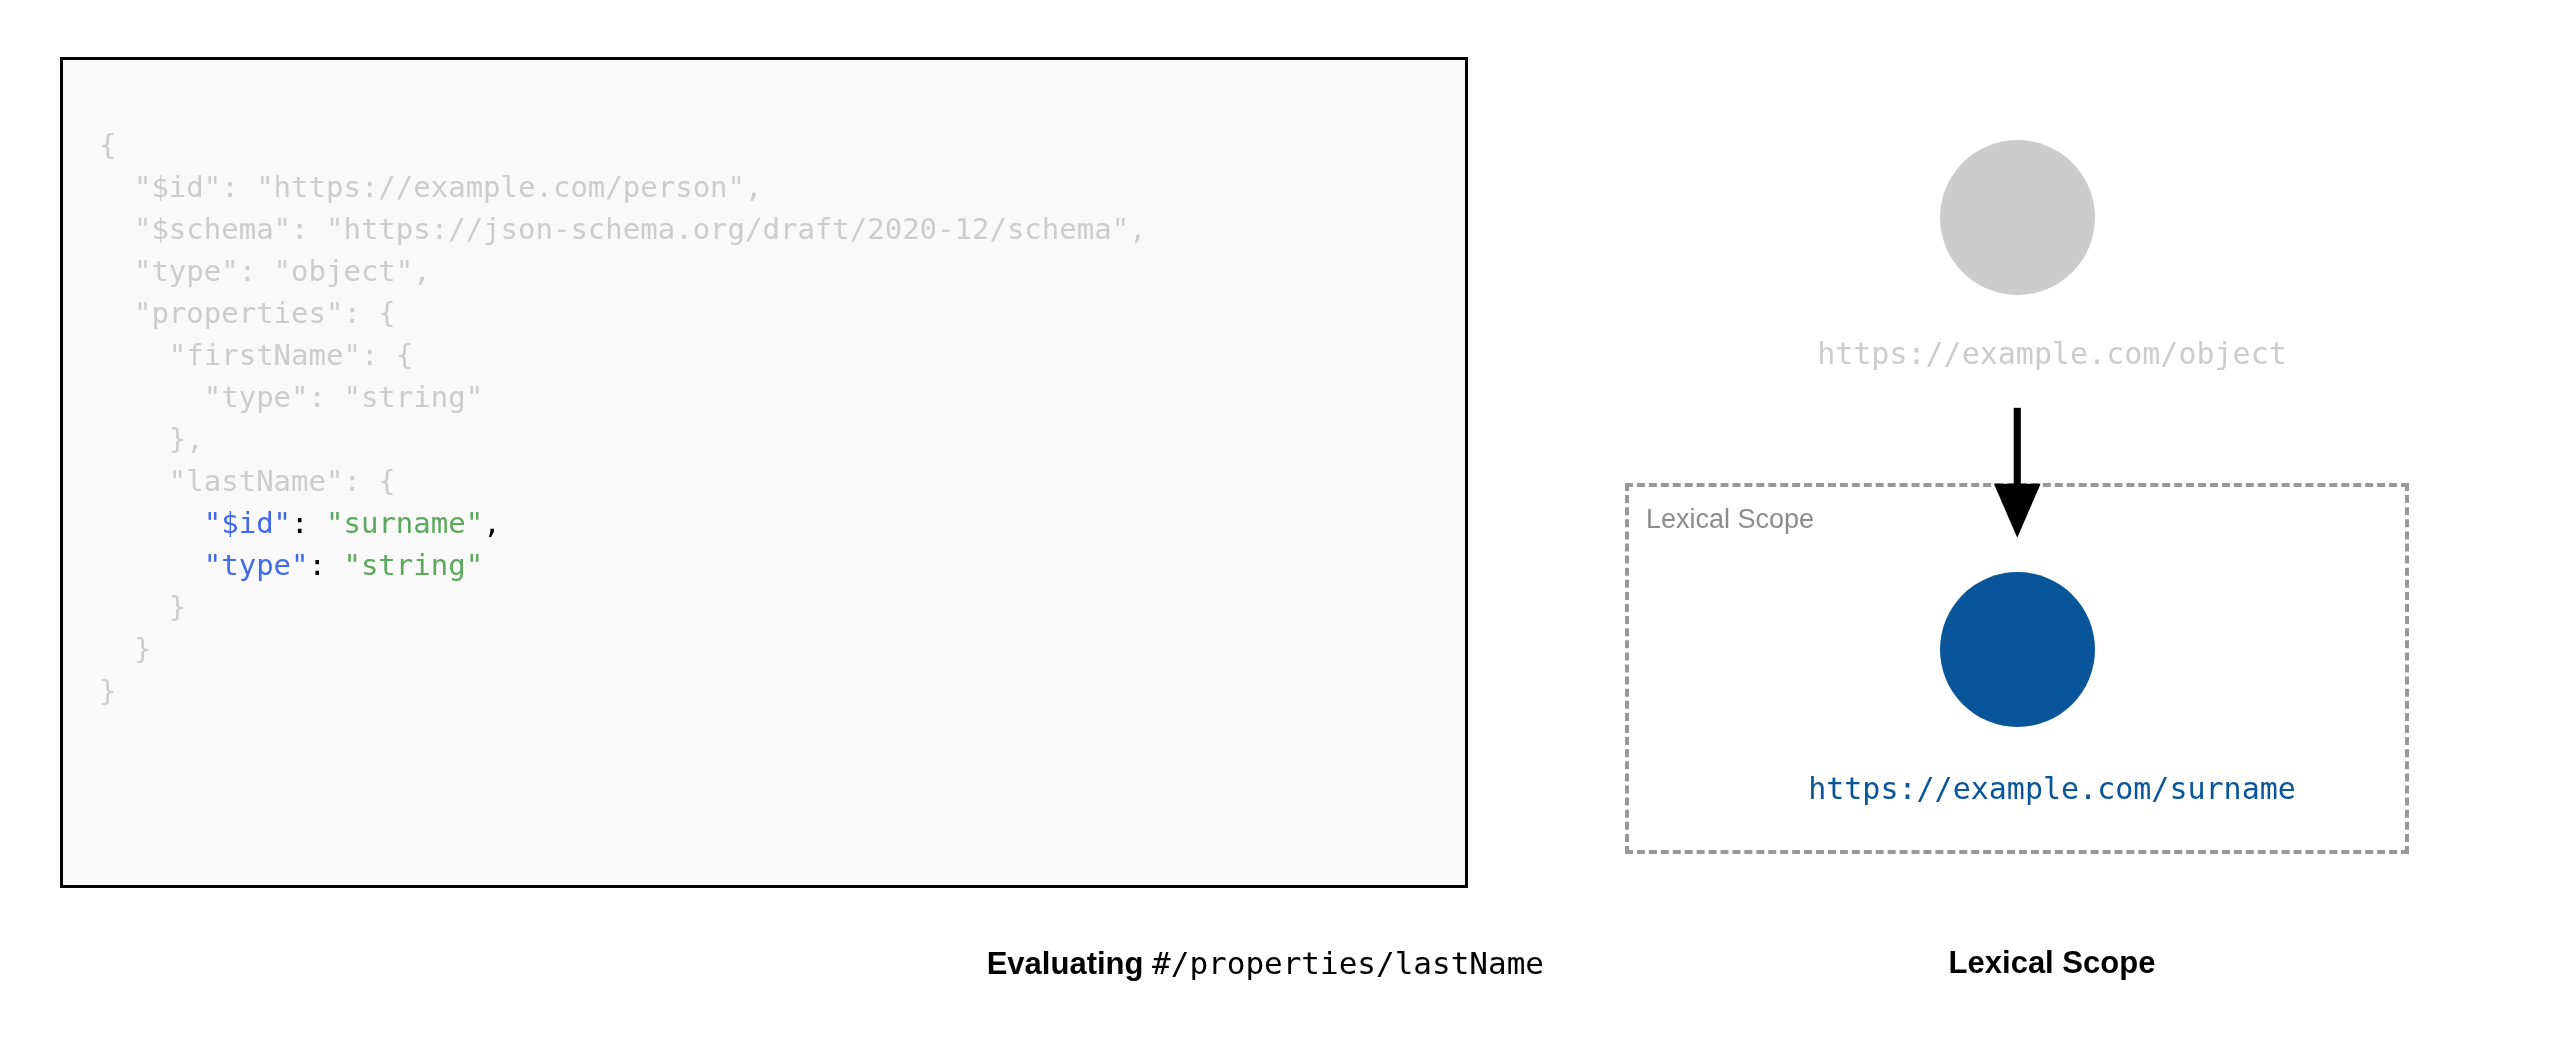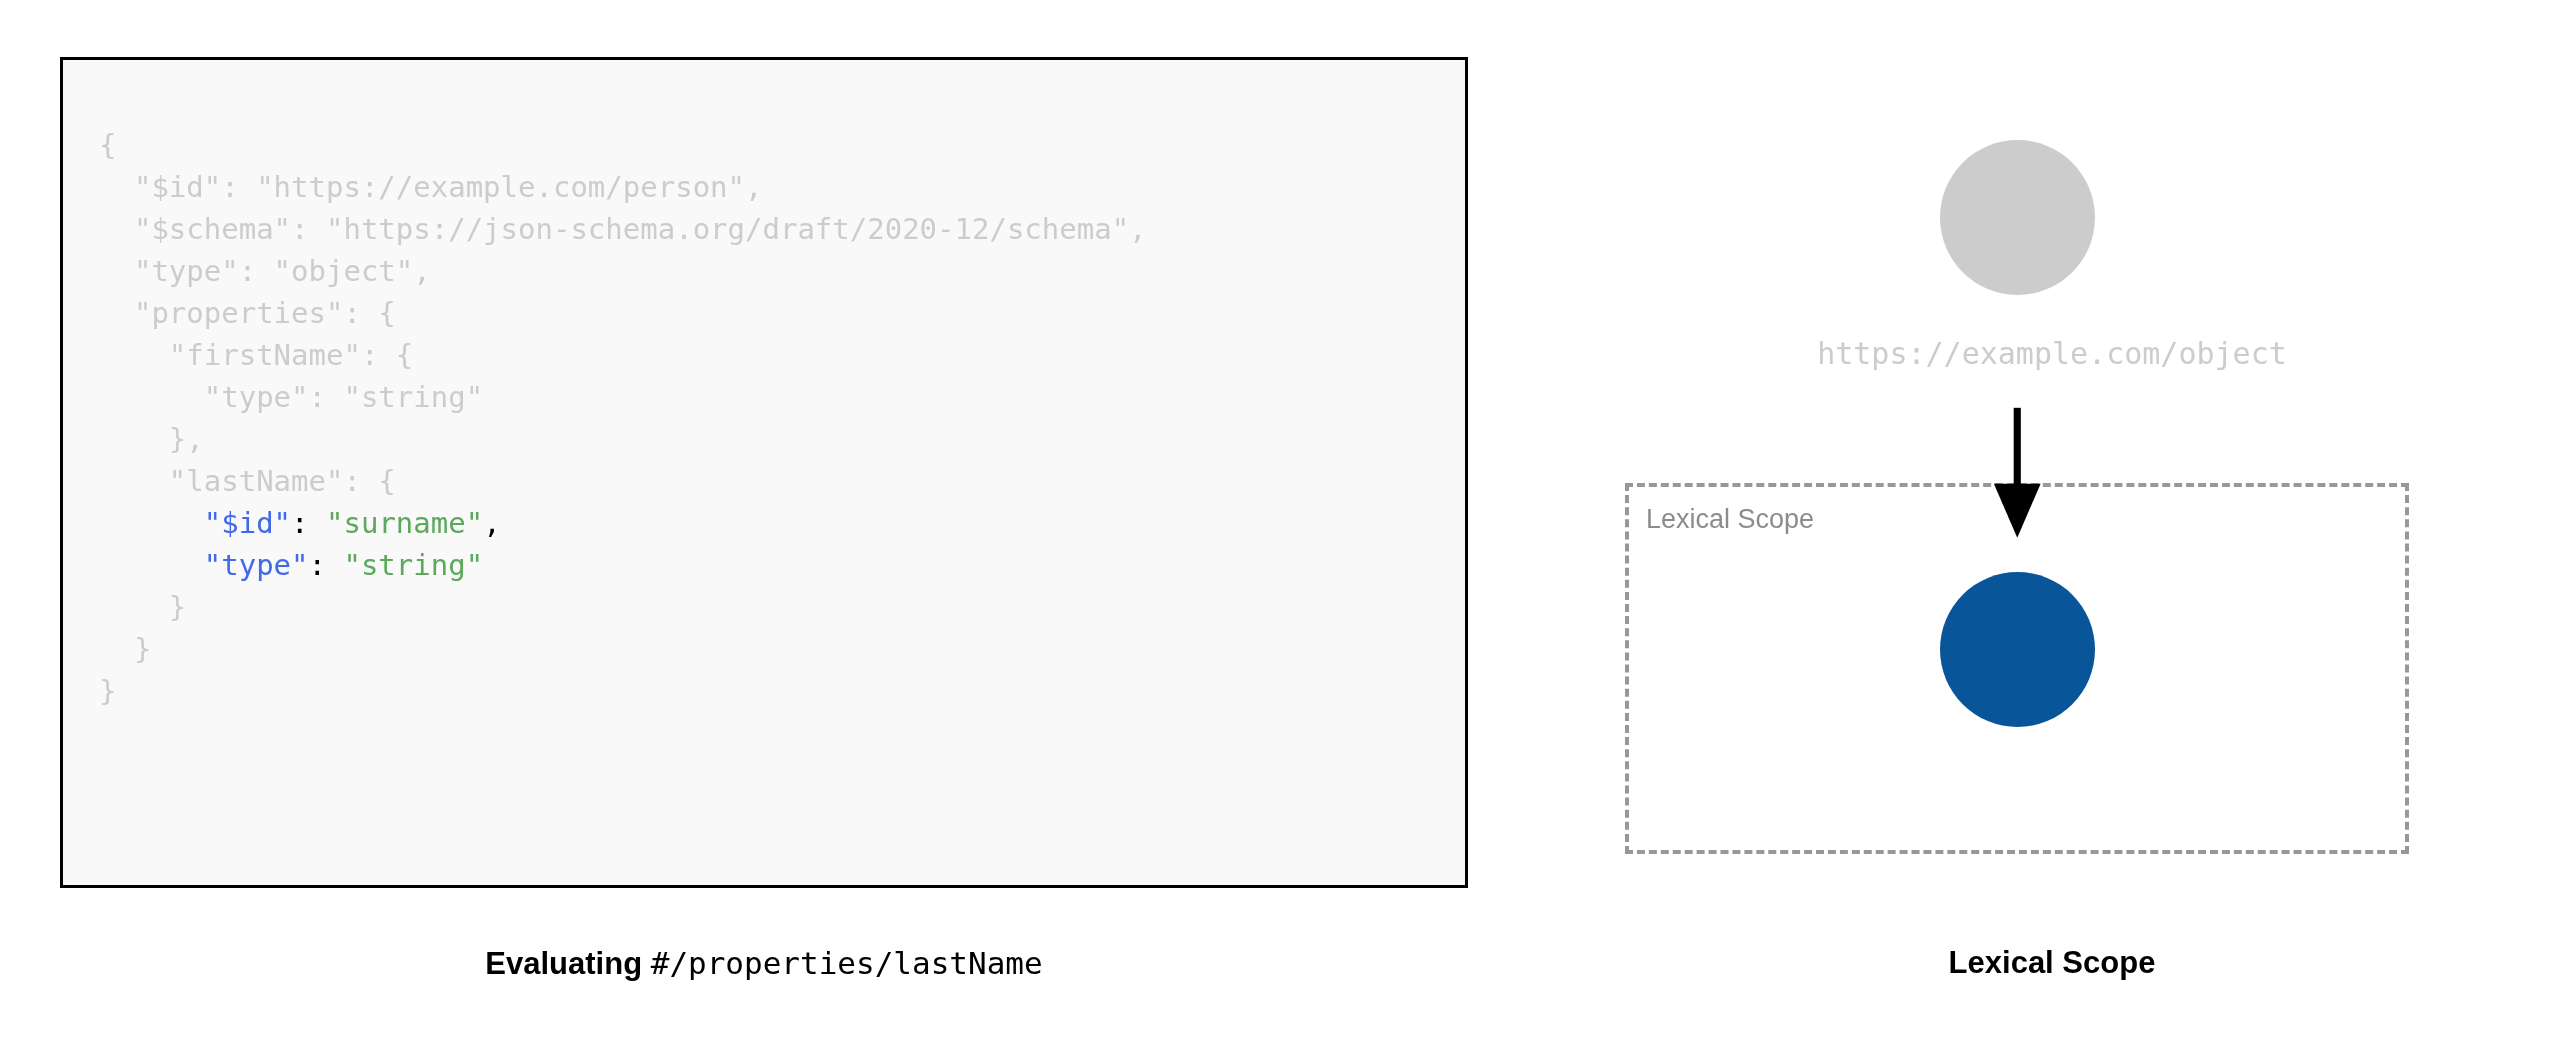--- a/index.html
+++ b/index.html
@@ -63,21 +63,22 @@
     font-weight: bold;
   }
   .caption-mono {
     font-family: "DejaVu Sans Mono", "Liberation Mono", monospace;
     font-weight: normal;
   }
   #caption-left {
     left: 0;
     top: 945px;
     width: 1528px;
-    text-align: center;
+    text-align: right;
+    padding-left: 16px;
   }
   #caption-right {
     left: 1528px;
     top: 945px;
     width: 1048px;
     text-align: center;
   }
 
   
   #diagram {
@@ -178,19 +179,20 @@
 
     <div class="node-circle" id="node-person-circle"></div>
     <div class="node-label" id="node-person-label">https://example.com/object</div>
 
     <svg id="scope-arrow" viewBox="0 0 1613 1600">
       <line x1="753" y1="628" x2="753" y2="790" stroke="#000000" stroke-width="11"></line>
       <polygon points="753,828 717,745 789,745" fill="#000000"></polygon>
     </svg>
 
     <div class="node-circle" id="node-surname-circle"></div>
+    <div class="node-label" id="node-surname-label">https://example.com/surname</div>
 
   </div>
 
   <div class="caption caption-bold" id="caption-right">Lexical Scope</div>
 
 </div>
 
 
 </body></html>

